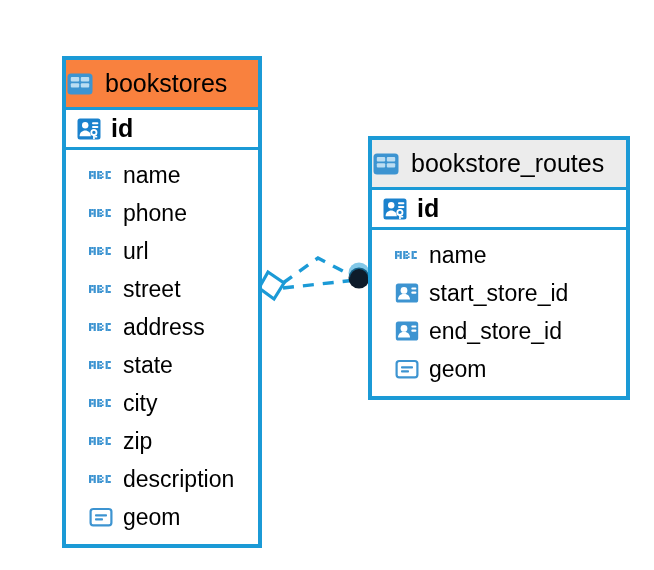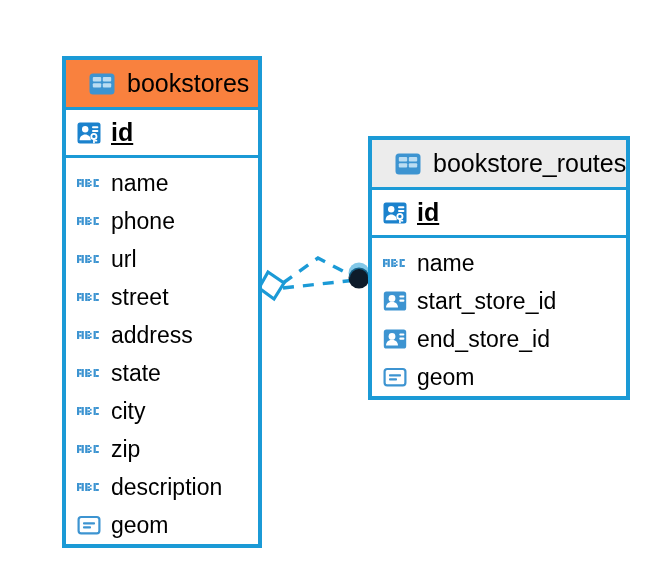--- a/index.html
+++ b/index.html
@@ -28,56 +28,56 @@
     background: #ffffff;
     border: 4px solid #1b9ad6;
     z-index: 3;
   }
   .entity-header {
     box-sizing: border-box;
     height: 50px;
     display: flex;
     align-items: center;
     gap: 11px;
-    padding: 0 22px;
+    padding: 0 0;
     border-bottom: 3px solid #1b9ad6;
   }
   .entity-header.selected { background: #f9813e; }
   .entity-header.plain    { background: #ececec; }
   .entity-title {
     font-size: 25px;
     color: #000000;
     line-height: 1;
     white-space: nowrap;
   }
 
   .pk-row {
     box-sizing: border-box;
-    height: 48px;
+    height: 40px;
     display: flex;
     align-items: center;
     gap: 9px;
     padding: 8px 10px;
     border-bottom: 3px solid #1b9ad6;
-    text-decoration: underline;
   }
   .pk-label {
     font-size: 25px;
     font-weight: bold;
     color: #000000;
     line-height: 1;
   }
 
   .field-list { padding: 6px 0 6px 0; }
   .field-row {
     height: 38px;
     display: flex;
     align-items: center;
     gap: 9px;
     padding: 0 10px;
+    margin-left: 12px;
   }
   .field-label {
     font-size: 23px;
     color: #000000;
     line-height: 1;
     white-space: nowrap;
   }
 
   
   .icon {

